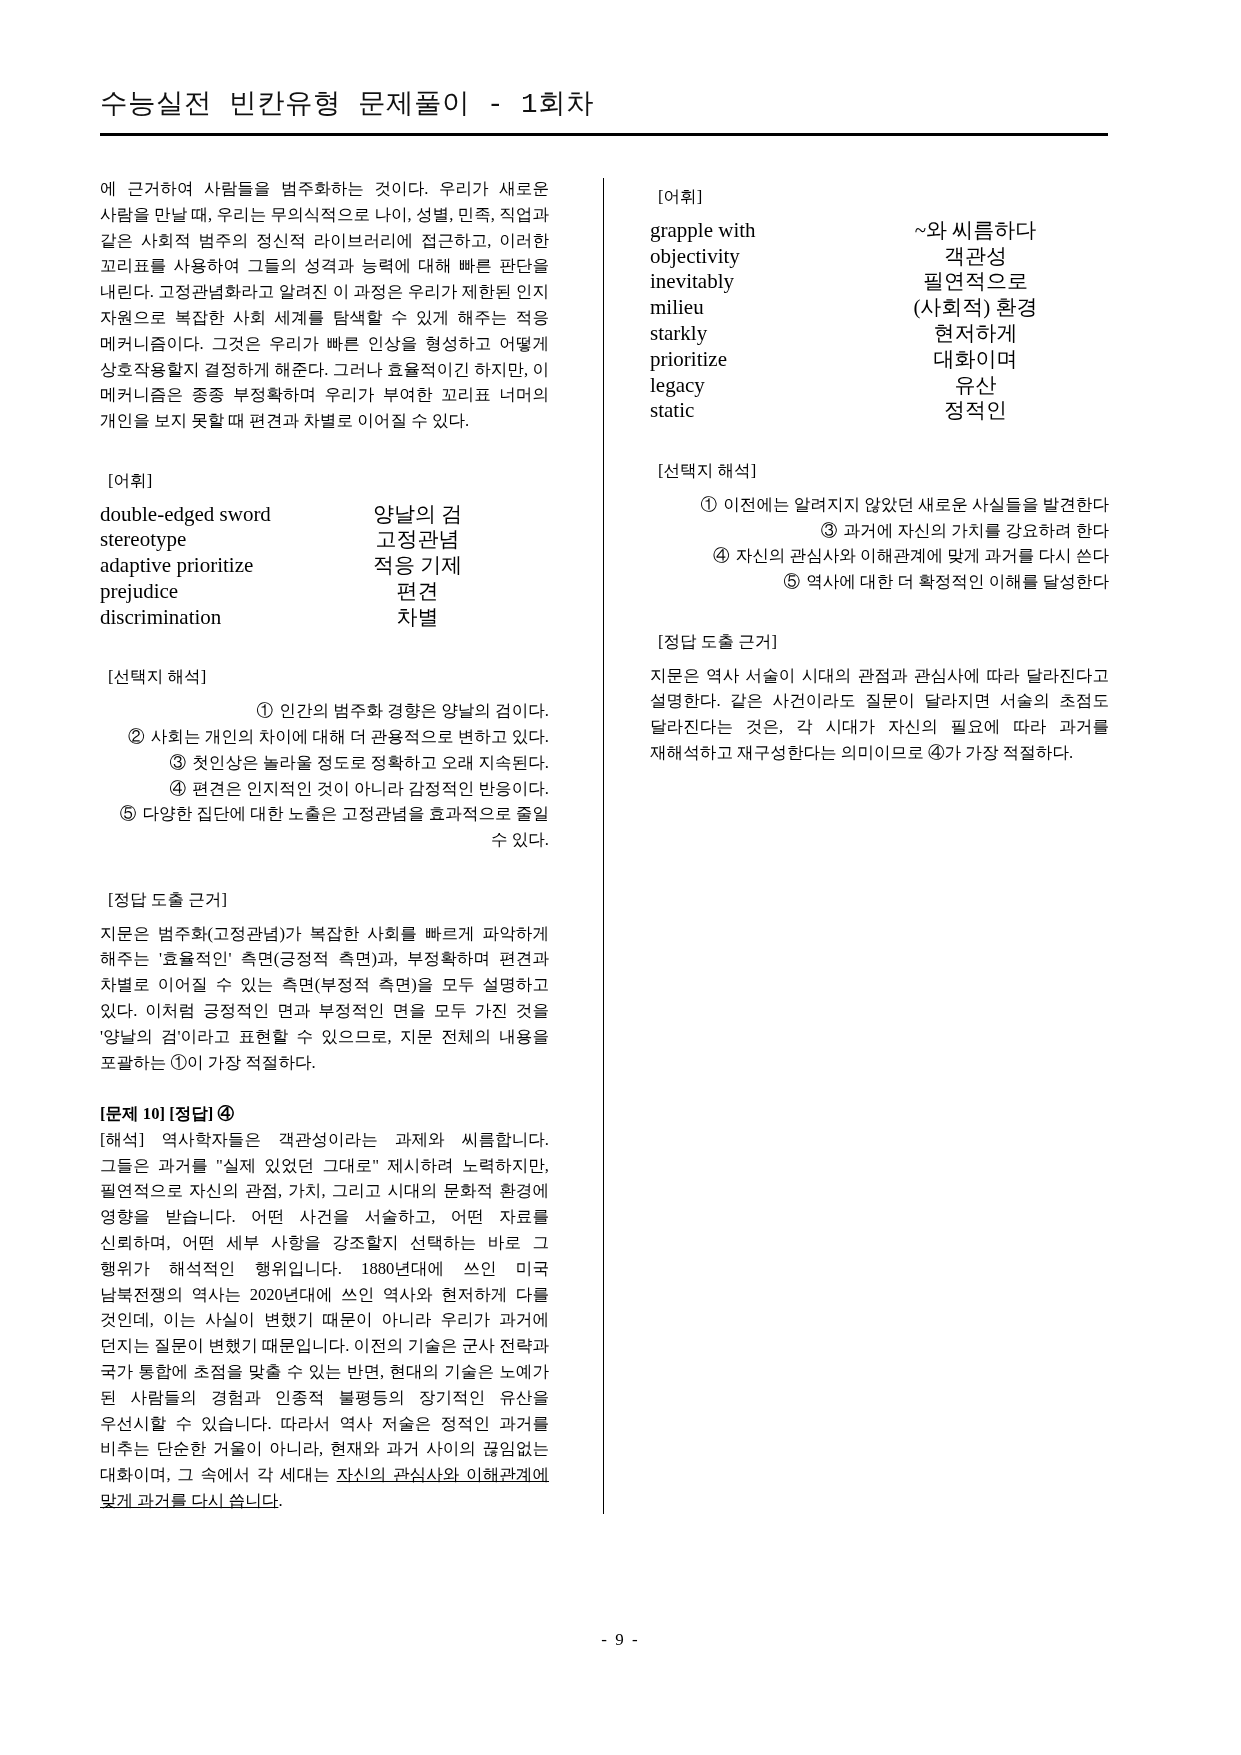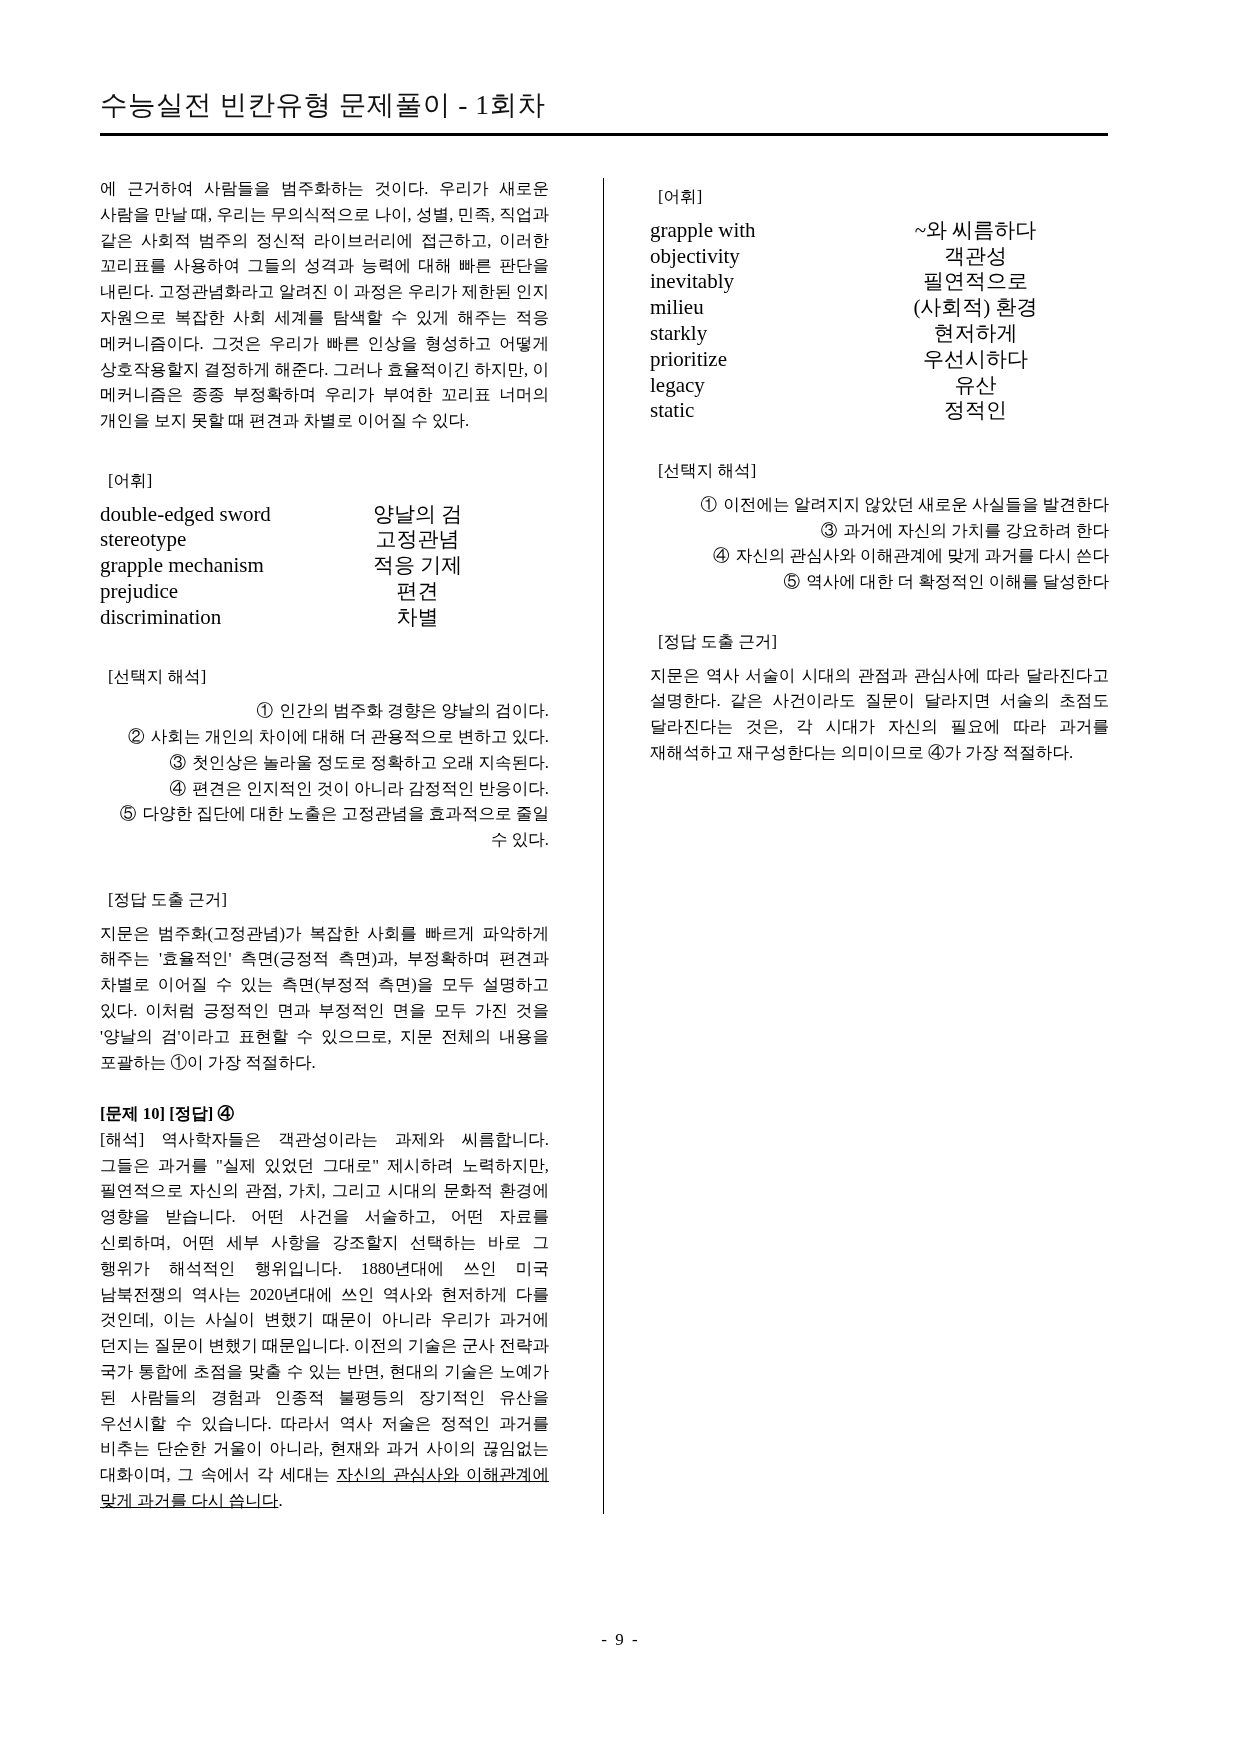--- a/index.html
+++ b/index.html
@@ -23,21 +23,21 @@
   }
 
   
   .header {
     position: absolute;
     left: 100px;
     top: 88px;
     width: 1010px;
   }
   .header-title {
-    font-family: Liberation Serif, serif;
+    font-family: Liberation Mono, monospace;
     font-size: 27.5px;
     letter-spacing: 0.5px;
     line-height: 1.2;
     color: #111111;
     white-space: nowrap;
   }
   .header-rule {
     margin-top: 12px;
     border-bottom: 3.5px solid #000000;
     width: 1008px;
@@ -160,21 +160,21 @@
         <tbody>
           <tr>
             <td class="term">double-edged sword</td>
             <td class="mean">양날의 검</td>
           </tr>
           <tr>
             <td class="term">stereotype</td>
             <td class="mean">고정관념</td>
           </tr>
           <tr>
-            <td class="term">grapple mechanism</td>
+            <td class="term">adaptive prioritize</td>
             <td class="mean">적응 기제</td>
           </tr>
           <tr>
             <td class="term">prejudice</td>
             <td class="mean">편견</td>
           </tr>
           <tr>
             <td class="term">discrimination</td>
             <td class="mean">차별</td>
           </tr>
@@ -242,21 +242,21 @@
           <tr>
             <td class="term">milieu</td>
             <td class="mean">(사회적) 환경</td>
           </tr>
           <tr>
             <td class="term">starkly</td>
             <td class="mean">현저하게</td>
           </tr>
           <tr>
             <td class="term">prioritize</td>
-            <td class="mean">우선시하다</td>
+            <td class="mean">대화이며</td>
           </tr>
           <tr>
             <td class="term">legacy</td>
             <td class="mean">유산</td>
           </tr>
           <tr>
             <td class="term">static</td>
             <td class="mean">정적인</td>
           </tr>
         </tbody>

